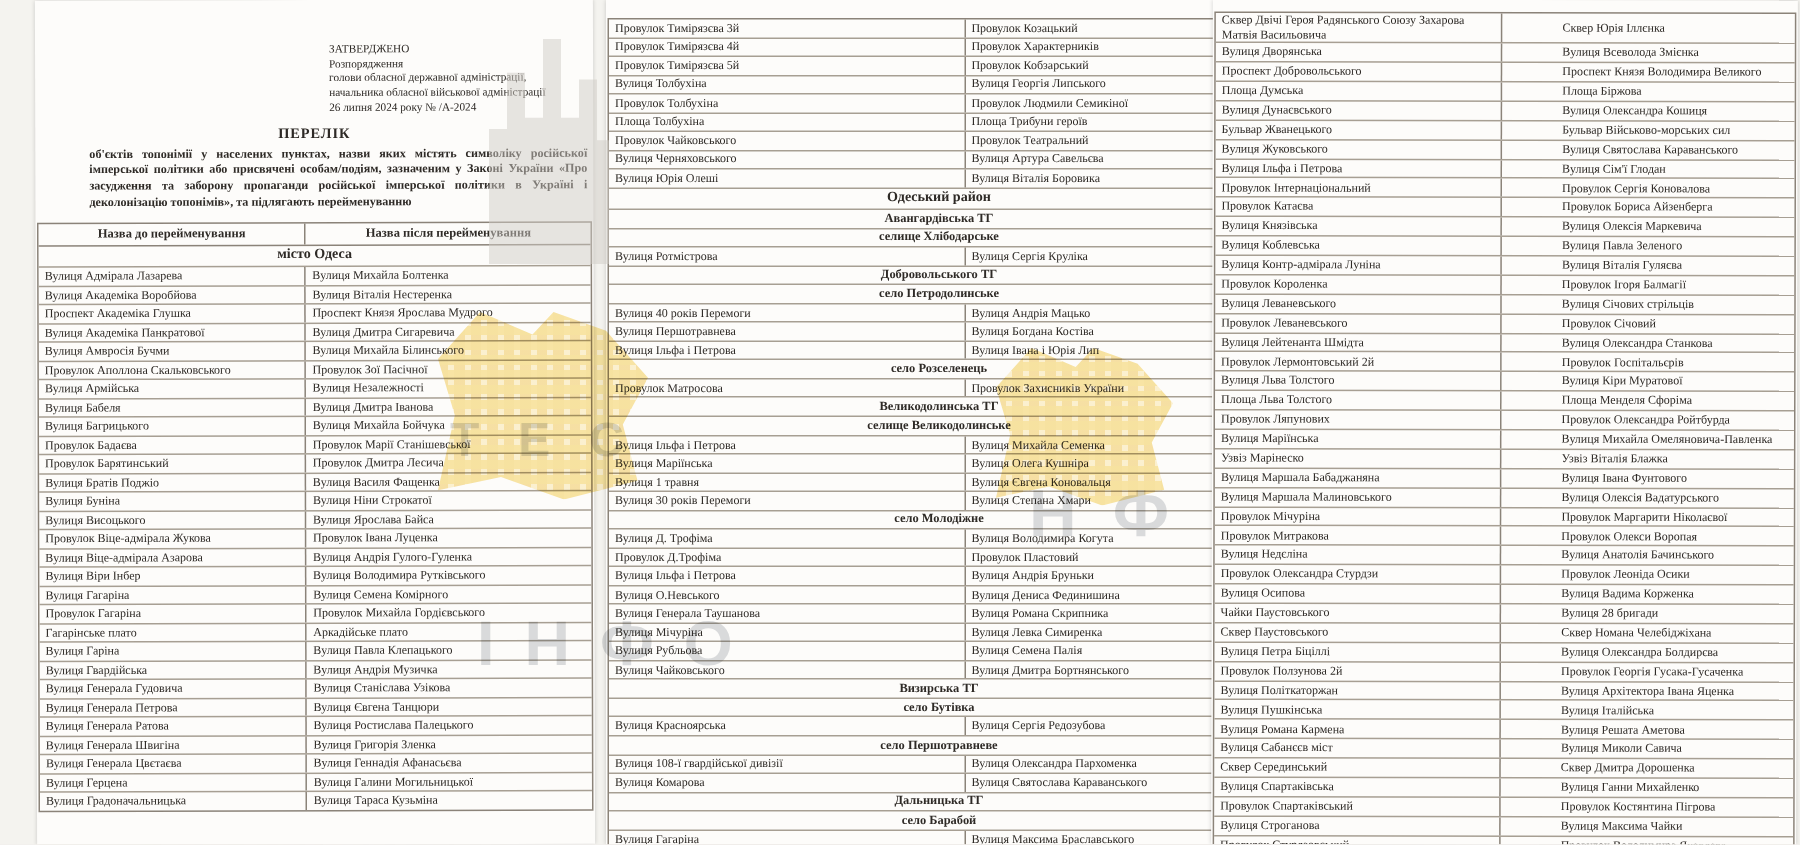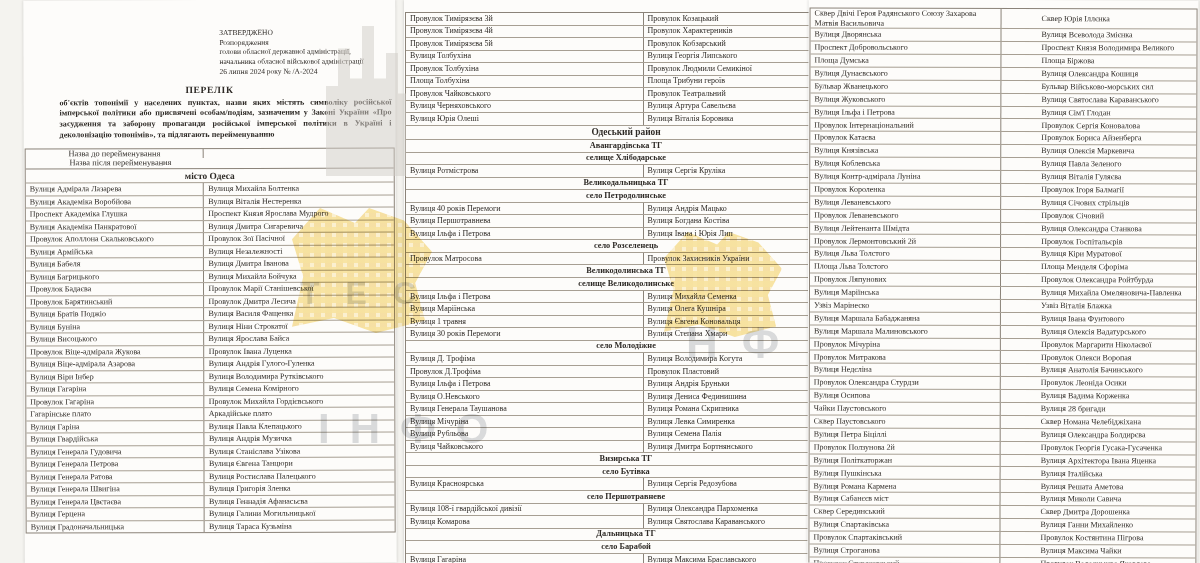--- a/index.html
+++ b/index.html
@@ -11,21 +11,21 @@
   .p2{left:404px;width:444px;}
   .p3{left:808px;width:390px;transform:rotate(0.12deg);}
 
   .approval{margin:28px 0 0 196px;font-size:7.5px;line-height:9.7px;white-space:nowrap;}
   .doc-title{margin-top:7px;text-align:center;font-weight:bold;font-size:9.6px;letter-spacing:.6px;}
   .preamble{margin:3px 4px 7px 36px;font-size:8.1px;font-weight:bold;line-height:10.8px;text-align:justify;}
 
   .table{border:1px solid #8b8379;margin:0 1px;}
   .p2 .table{margin-top:12px;}
   .p3 .table{margin-top:8px;}
-  .thead{display:flex;font-weight:normal;min-height:14px;border-bottom:1px solid #8b8379;flex-direction:column;}
+  .thead{display:flex;font-weight:bold;min-height:14px;border-bottom:1px solid #8b8379;}
   .cell{display:flex;align-items:center;padding:0 4px;font-size:8px;line-height:9.6px;box-sizing:border-box;}
   .th{justify-content:center;text-align:center;font-size:8.4px;}
   .c1{border-right:1px solid #8b8379;}
   .p1 .c1{width:48.5%;} .p1 .c2{width:51.5%;}
   .p2 .c1{width:54%;}   .p2 .c2{width:46%;}
   .p3 .c1{width:49.5%;} .p3 .c2{width:50.5%;padding-left:40px;}
   .rows > div{border-top:1px solid #a79f93;}
   .rows > div:first-child{border-top:none;}
   .trow{display:flex;min-height:11.5px;}
   .p3 .trow{min-height:11.9px;}
@@ -81,20 +81,24 @@
           </div>
           <div class="trow">
             <div class="cell c1">Проспект Академіка Глушка</div>
             <div class="cell c2">Проспект Князя Ярослава Мудрого</div>
           </div>
           <div class="trow">
             <div class="cell c1">Вулиця Академіка Панкратової</div>
             <div class="cell c2">Вулиця Дмитра Сигаревича</div>
           </div>
           <div class="trow">
+            <div class="cell c1">Вулиця Амвросія Бучми</div>
+            <div class="cell c2">Вулиця Михайла Білинського</div>
+          </div>
+          <div class="trow">
             <div class="cell c1">Провулок Аполлона Скальковського</div>
             <div class="cell c2">Провулок Зої Пасічної</div>
           </div>
           <div class="trow">
             <div class="cell c1">Вулиця Армійська</div>
             <div class="cell c2">Вулиця Незалежності</div>
           </div>
           <div class="trow">
             <div class="cell c1">Вулиця Бабеля</div>
             <div class="cell c2">Вулиця Дмитра Іванова</div>
@@ -226,21 +230,21 @@
             <div class="cell c1">Вулиця Юрія Олеші</div>
             <div class="cell c2">Вулиця Віталія Боровика</div>
           </div>
           <div class="sec l1">Одеський район</div>
           <div class="sec l2">Авангардівська ТГ</div>
           <div class="sec l3">селище Хлібодарське</div>
           <div class="trow">
             <div class="cell c1">Вулиця Ротмістрова</div>
             <div class="cell c2">Вулиця Сергія Круліка</div>
           </div>
-          <div class="sec l2">Великодальницька ТГ</div>
+          <div class="sec l2">Добровольського ТГ</div>
           <div class="sec l3">село Петродолинське</div>
           <div class="trow">
             <div class="cell c1">Вулиця 40 років Перемоги</div>
             <div class="cell c2">Вулиця Андрія Мацько</div>
           </div>
           <div class="trow">
             <div class="cell c1">Вулиця Першотравнева</div>
             <div class="cell c2">Вулиця Богдана Костіва</div>
           </div>
           <div class="trow">

